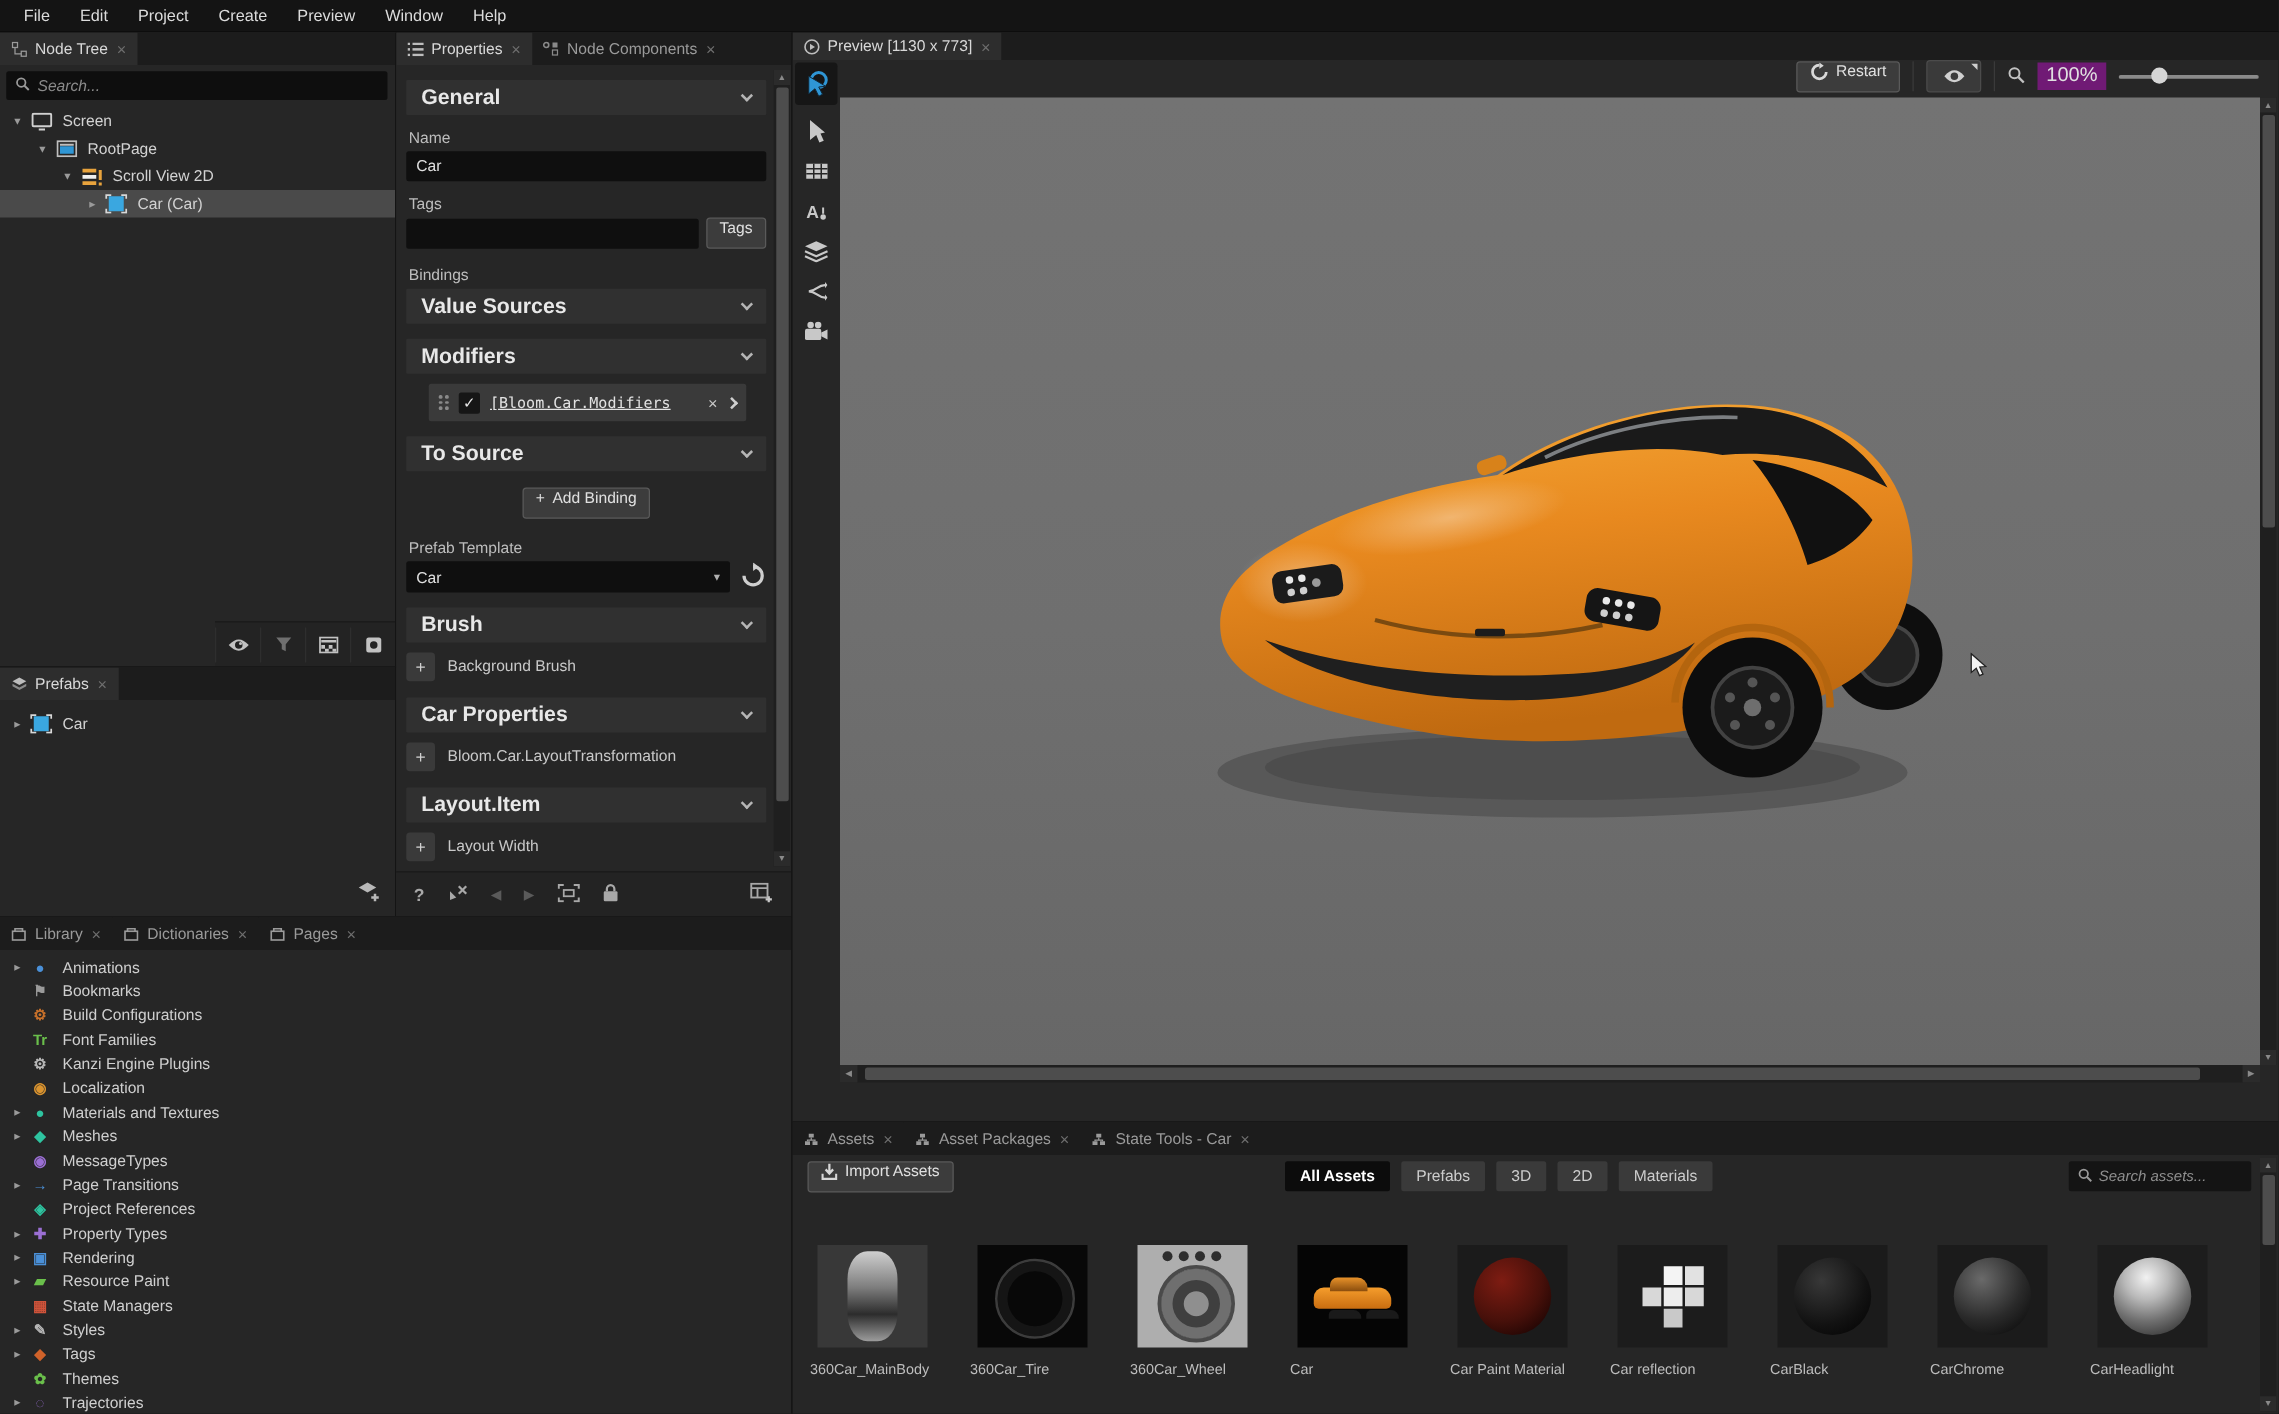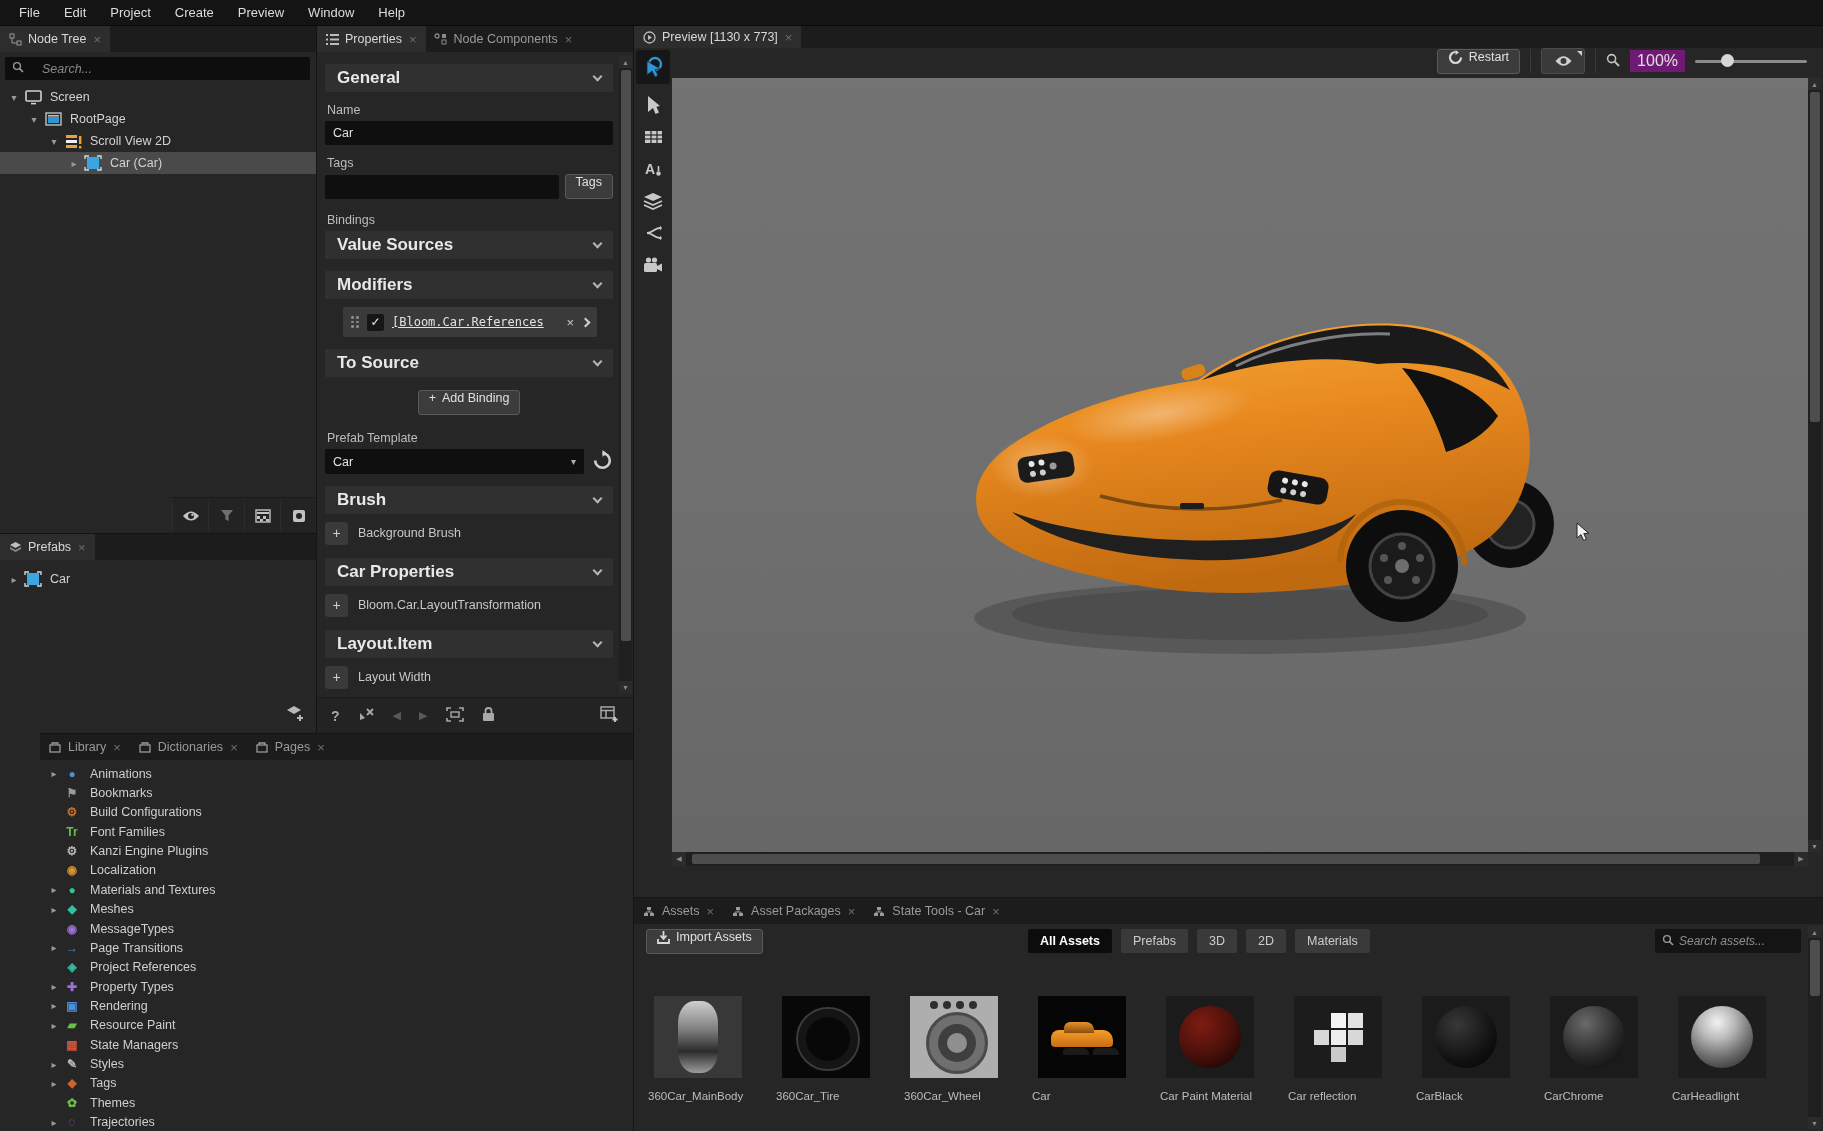--- a/index.html
+++ b/index.html
@@ -12,21 +12,21 @@
   .menu-item{padding:16px 11px;font-size:13px;color:#dcdcdc;}
   
   .panel{position:absolute;background:#262626;}
   .tabbar{display:flex;align-items:flex-end;height:26px;background:#1c1c1c;overflow:hidden;}
   .tab{display:flex;align-items:center;gap:6px;height:26px;padding:0 8px;color:#9a9a9a;background:#1c1c1c;}
   .tab.active{background:#2d2d2d;color:#d8d8d8;}
   .tab .x{color:#6e6e6e;font-size:13px;line-height:1;padding:0 1px;}
   .ticon{display:inline-flex;width:14px;height:13px;align-items:center;justify-content:center;flex:0 0 auto;}
   
   .searchbox{position:absolute;left:5px;right:6px;top:31px;height:23px;background:#0e0e0e;border-radius:2px;
-             display:flex;align-items:center;gap:18px;padding:0 7px;}
+             display:flex;align-items:center;gap:6px;padding:0 7px;}
   .searchbox input{flex:1;background:transparent;border:none;outline:none;color:#ccc;
                    font-family:"Liberation Sans",sans-serif;font-size:12.5px;}
   .searchbox input::placeholder{color:#8a8a8a;font-style:italic;}
   .trow{position:relative;height:22px;display:flex;align-items:center;width:100%;}
   .trow.selected{background:#4a4a4a;}
   .texp{position:absolute;width:12px;text-align:center;color:#9a9a9a;font-size:10px;}
   .tico{position:absolute;width:18px;height:16px;display:flex;align-items:center;justify-content:center;}
   .tlabel{position:absolute;color:#d2d2d2;}
   .panel-tools{position:absolute;right:0;bottom:0;height:36px;display:flex;align-items:center;background:#232323;border-top:1px solid #1a1a1a;}
   .ptool{width:36px;height:28px;display:flex;align-items:center;justify-content:center;border-left:1px solid #2e2e2e;}
@@ -331,21 +331,21 @@
       <div class="binding-row">
         <span class="drag-dots">
             <i></i>
             <i></i>
             <i></i>
             <i></i>
             <i></i>
             <i></i>
           </span>
         <span class="cb">✓</span>
-        <span class="bind-text">[Bloom.Car.References</span>
+        <span class="bind-text">[Bloom.Car.Modifiers</span>
         <span style="color:#c8c8c8;font-size:13px;">×</span>
         <span class="chev-r"></span>
       </div>
       <div class="band">
         <b>To Source</b>
         <span class="chev"></span>
       </div>
       <div class="addbind">
         <span class="btn">
           <span>+</span>
@@ -427,21 +427,21 @@
         <svg width="19" height="16" viewBox="0 0 19 16">
             <rect x="1" y="1" width="13" height="11" fill="none" stroke="#a8a8a8" stroke-width="1.5"></rect>
             <line x1="1" y1="4.5" x2="14" y2="4.5" stroke="#a8a8a8" stroke-width="1.5"></line>
             <line x1="6" y1="4.5" x2="6" y2="12" stroke="#a8a8a8" stroke-width="1.5"></line>
             <path d="M15,11 V16 M12.5,13.5 H17.5" stroke="#c8c8c8" stroke-width="1.8"></path>
           </svg>
       </span>
     </div>
   </div>
 
-  <div class="panel" style="left:0;top:733px;width:634px;height:398px;border-top:1px solid #141414;border-right:1px solid #141414;margin-left:40px;">
+  <div class="panel" style="left:0;top:733px;width:634px;height:398px;border-top:1px solid #141414;border-right:1px solid #141414;">
     <div class="tabbar">
 
         <span class="tab">
           <span class="ticon">
             <svg width="12" height="11" viewBox="0 0 12 11">
               <rect x="1" y="3" width="10" height="7" fill="none" stroke="#9a9a9a" stroke-width="1.3"></rect>
               <path d="M3,3 V1 H9 V3" fill="none" stroke="#9a9a9a" stroke-width="1.3"></path>
             </svg>
           </span>
           <span>Library</span>

